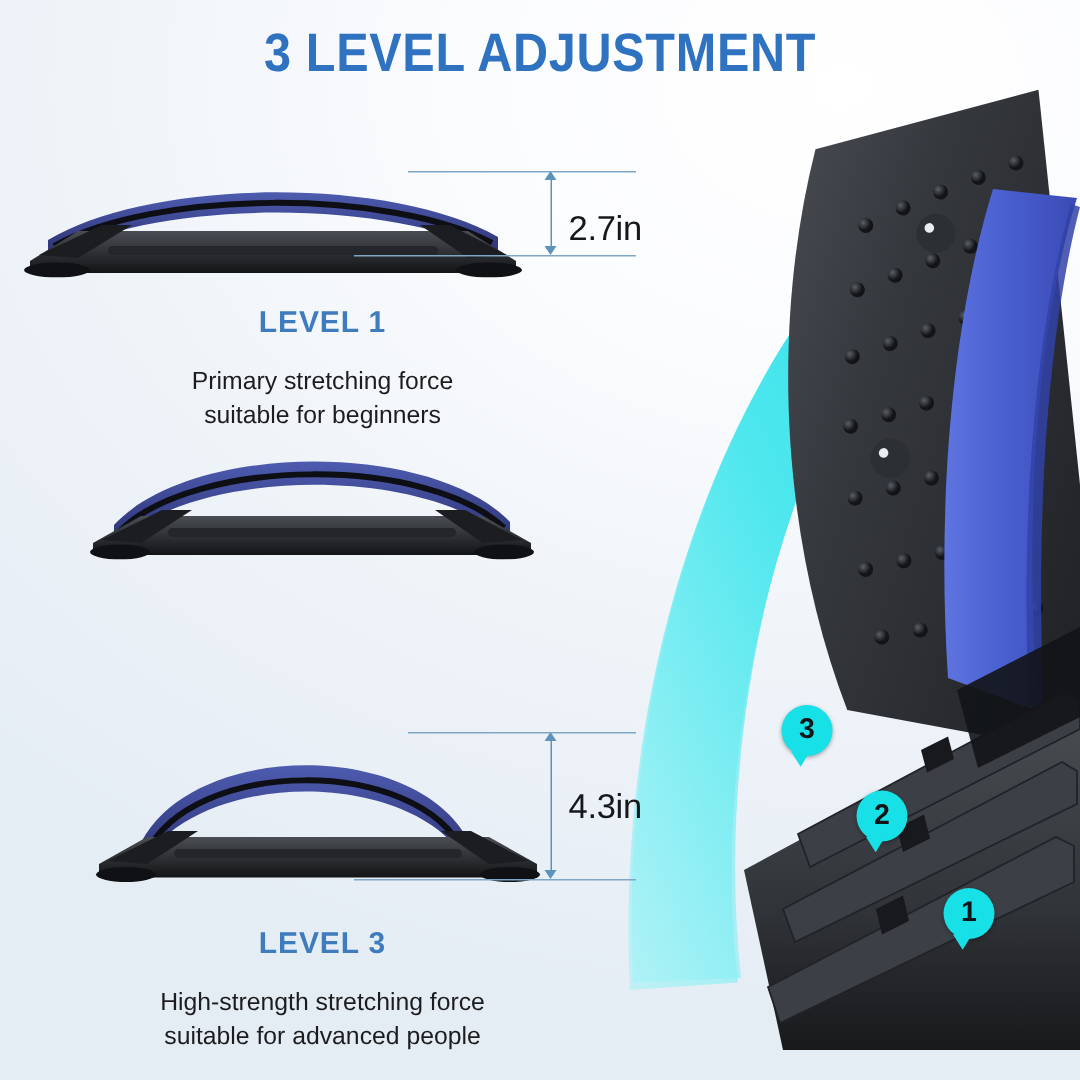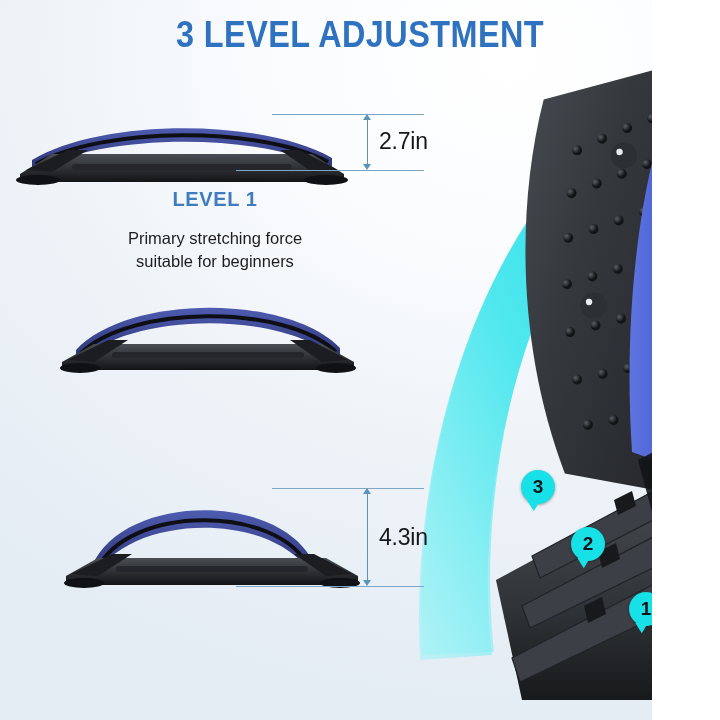--- a/index.html
+++ b/index.html
@@ -1,21 +1,21 @@
 <!DOCTYPE html>
 <html><head>
 <meta charset="utf-8">
 <style>
   html,body{margin:0;padding:0;}
   body{
     width:720px;height:720px;overflow:hidden;
     font-family:"Liberation Sans","DejaVu Sans",sans-serif;
   }
   #stage{
-    position:relative;width:652px;height:720px;
+    position:relative;width:720px;height:720px;
     background:
       radial-gradient(120% 90% at 78% 8%, #ffffff 0%, #fbfcfe 28%, #eef3f8 62%, #e4ecf4 100%),
       linear-gradient(155deg,#fdfdff 0%,#f3f7fb 45%,#dde7f1 100%);
     overflow:hidden;
   }
 
   
   .title{
     position:absolute;left:0;top:14px;width:720px;text-align:center;
     font-size:36px;font-weight:bold;letter-spacing:.5px;
@@ -214,33 +214,33 @@
       <path d="M 24 64 C 92 26 248 26 316 62" fill="none" stroke="#0d0f14" stroke-width="4"></path>
       <path d="M 8 74 L 40 54 L 300 54 L 332 74 L 332 82 L 8 82 Z" fill="url(#p1b)"></path>
       <rect x="60" y="64" width="220" height="6" rx="3" fill="#24262b"></rect>
       <path d="M 14 70 L 56 50 L 76 50 L 40 72 Z" fill="#1b1d21"></path>
       <path d="M 326 70 L 288 50 L 268 50 L 300 72 Z" fill="#1b1d21"></path>
       <ellipse cx="26" cy="80" rx="22" ry="5" fill="#101114"></ellipse>
       <ellipse cx="314" cy="80" rx="22" ry="5" fill="#101114"></ellipse>
     </svg>
   </div>
 
-  <div class="level-block" style="top:188px;">
+  <div class="level-block" style="top:204px;">
     <div class="level-label">LEVEL 1</div>
     <div class="level-desc">Primary stretching force
 suitable for beginners</div>
   </div>
 
   <div class="dim" style="left:236px;top:114px;width:190px;height:62px;">
     <div class="guide" style="left:36px;top:0;width:152px;"></div>
     <div class="guide" style="left:0px;top:56px;width:188px;"></div>
     <div class="bar" style="left:131px;top:2px;height:52px;"></div>
     <div class="arrow up" style="left:127px;top:0px;"></div>
     <div class="arrow down" style="left:127px;top:50px;"></div>
-    <div class="dval" style="left:143px;top:14px;">2.7in</div>
+    <div class="dval" style="left:143px;top:25px;">2.7in</div>
   </div>
 
   <div class="prod" style="left:58px;top:288px;width:300px;height:85px;">
     <svg width="300" height="85" viewBox="0 0 300 85">
       <defs>
         <linearGradient id="p2b" x1="0" y1="0" x2="0" y2="1">
           <stop offset="0%" stop-color="#4a4e54"></stop>
             <stop offset="100%" stop-color="#131416"></stop>
         </linearGradient>
         <linearGradient id="p2p" x1="0" y1="0" x2="0" y2="1">
@@ -279,20 +279,25 @@
       <path d="M 35 86 C 65 20 217 20 247 84" fill="none" stroke="#0d0f14" stroke-width="4"></path>
       <path d="M 4 92 L 36 74 L 264 74 L 296 92 L 296 101 L 4 101 Z" fill="url(#p3b)"></path>
       <rect x="54" y="82" width="192" height="6" rx="3" fill="#24262b"></rect>
       <path d="M 10 90 L 50 70 L 70 70 L 36 92 Z" fill="#1b1d21"></path>
       <path d="M 290 90 L 252 70 L 232 70 L 264 92 Z" fill="#1b1d21"></path>
       <ellipse cx="22" cy="99" rx="20" ry="5" fill="#101114"></ellipse>
       <ellipse cx="278" cy="99" rx="20" ry="5" fill="#101114"></ellipse>
     </svg>
   </div>
 
+  <div class="level-block" style="top:618px;">
+    <div class="level-label">LEVEL 3</div>
+    <div class="level-desc">High-strength stretching force
+suitable for advanced people</div>
+  </div>
 
   <div class="dim" style="left:236px;top:488px;width:190px;height:104px;">
     <div class="guide" style="left:36px;top:0;width:152px;"></div>
     <div class="guide" style="left:0px;top:98px;width:188px;"></div>
     <div class="bar" style="left:131px;top:2px;height:94px;"></div>
     <div class="arrow up" style="left:127px;top:0px;"></div>
     <div class="arrow down" style="left:127px;top:92px;"></div>
     <div class="dval" style="left:143px;top:36px;">4.3in</div>
   </div>
 

